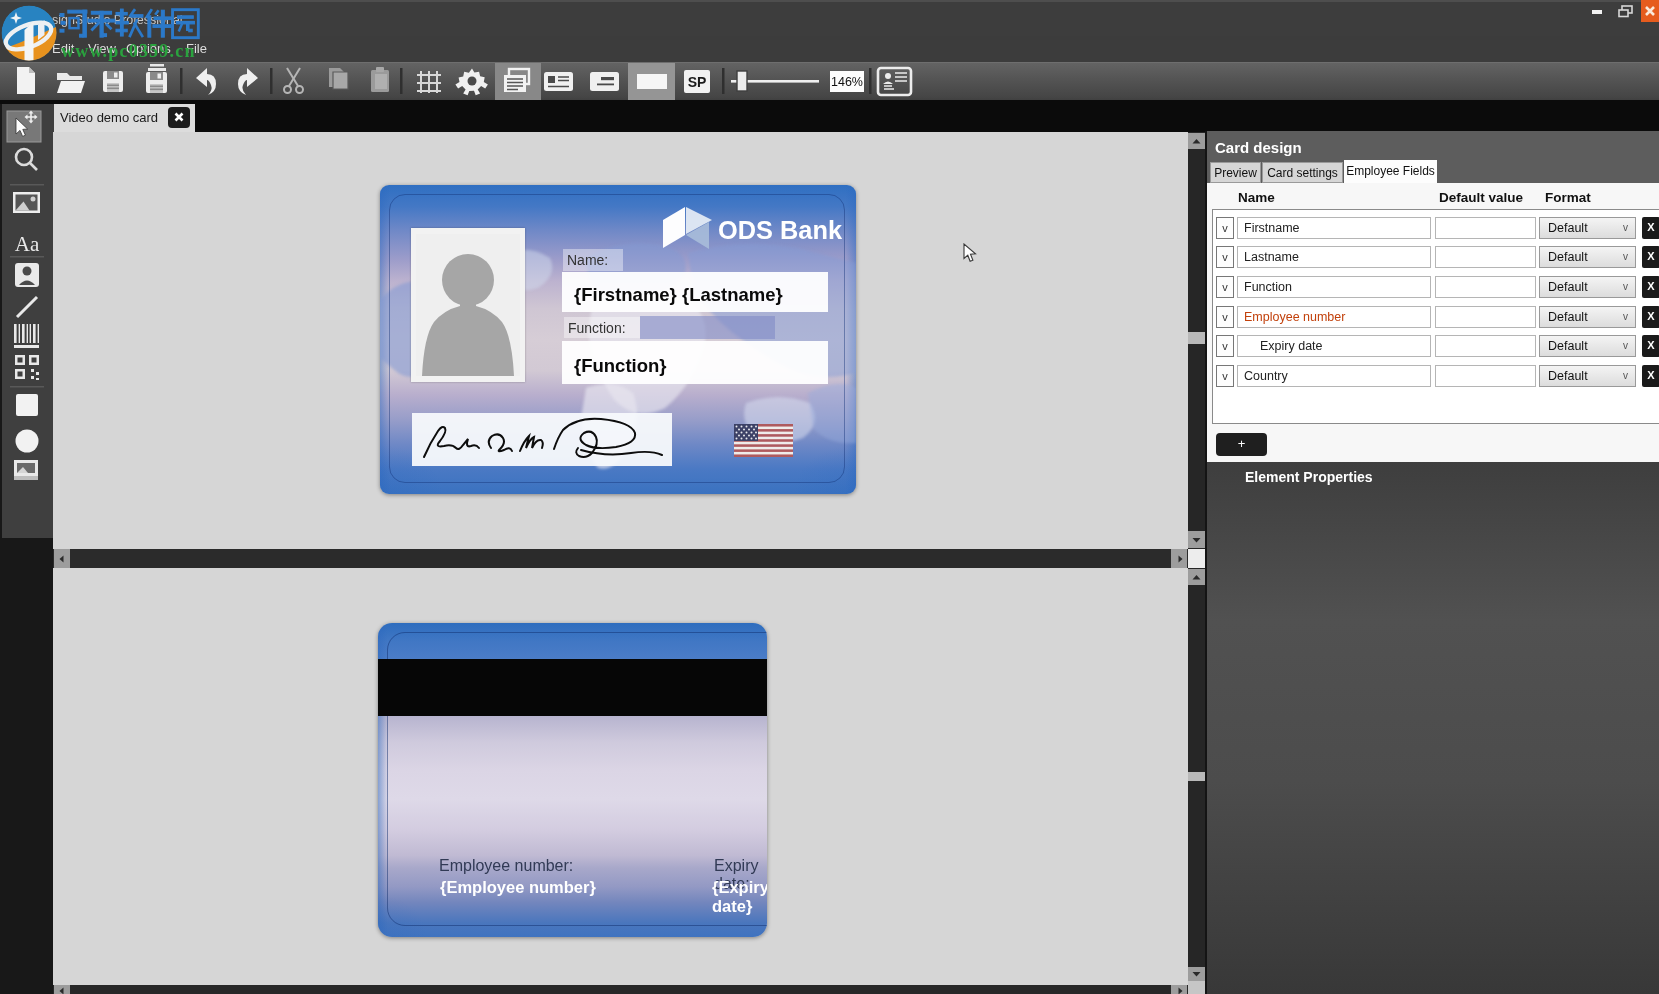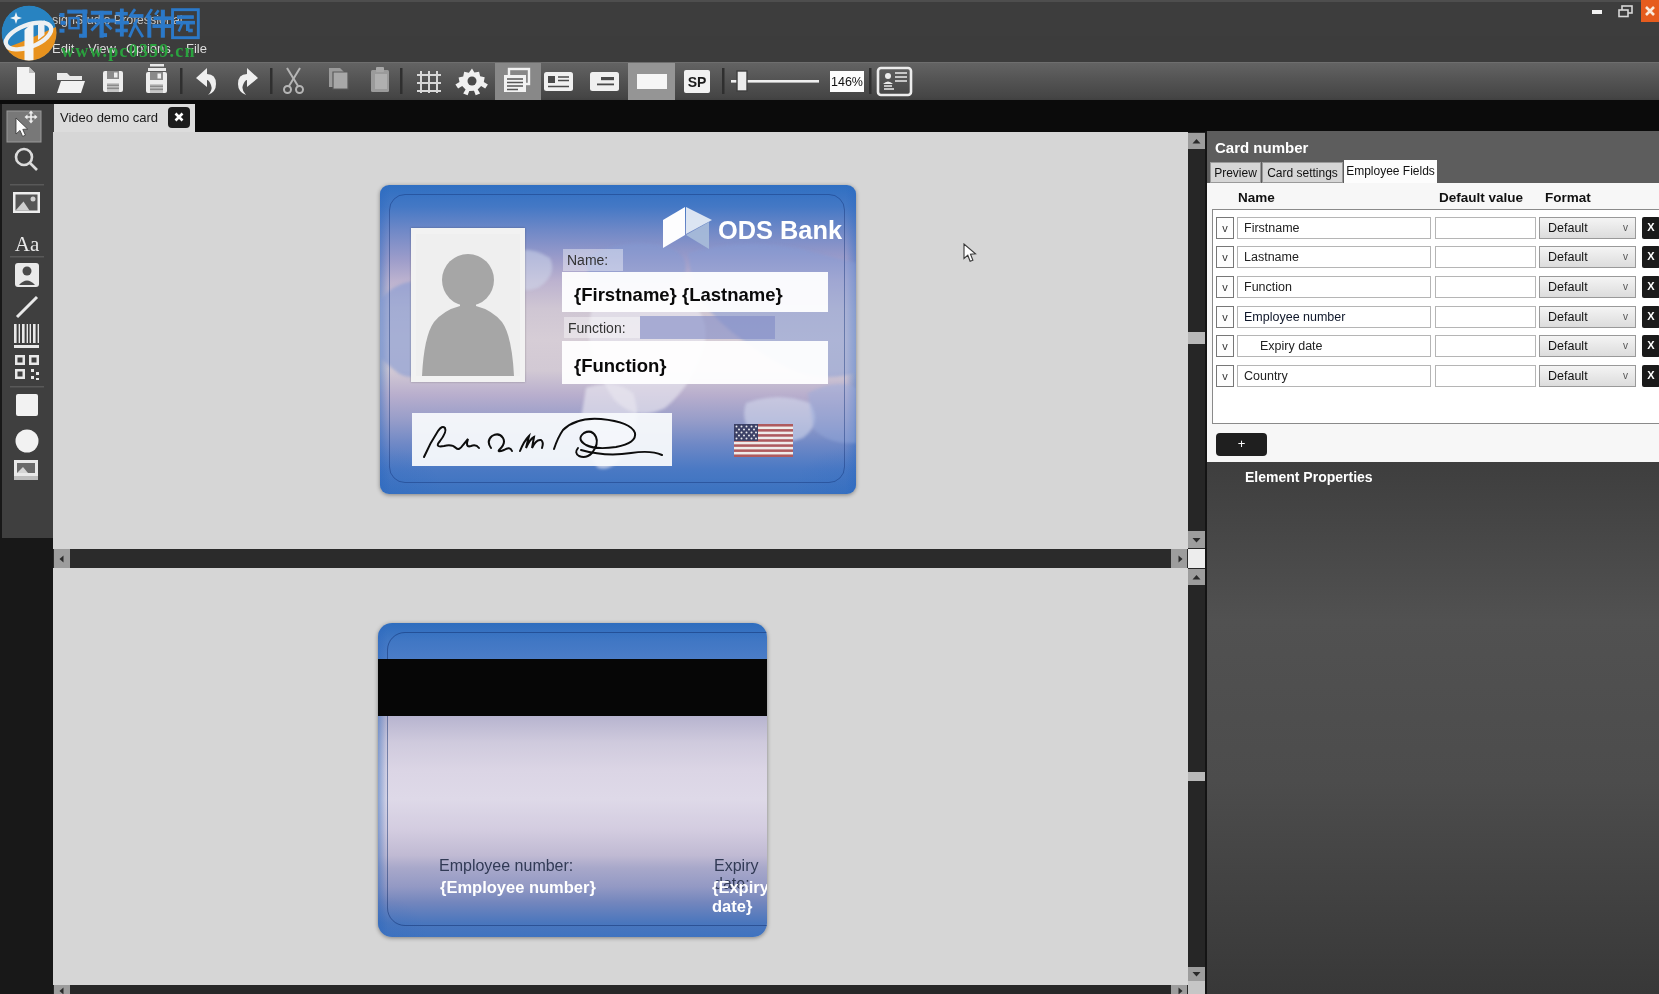--- a/index.html
+++ b/index.html
@@ -263,21 +263,21 @@
 <div class="abs" style="left:1188px;top:772px;width:17px;height:9px;background:#b9b9b9;"></div>
 <div class="abs" style="left:1188px;top:967px;width:17px;height:14px;background:#9d9d9d;"></div>
 <svg class="abs" style="left:1192px;top:971px;" width="9" height="7" viewBox="0 0 9 7">
     <path d="M0.5 1L4.5 5.5L8.5 1Z" fill="#2a2a2a"></path>
   </svg>
 <div class="abs" style="left:1188px;top:981px;width:17px;height:13px;background:#c6c6c6;"></div>
 
 <div class="abs" style="left:1205px;top:131px;width:2px;height:863px;background:#141414;"></div>
 <div class="abs" style="left:1207px;top:131px;width:452px;height:863px;background:#4c4c4c;"></div>
 <div class="abs" style="left:1207px;top:131px;width:452px;height:52px;background:#5d5d5d;"></div>
-<div class="abs" style="left:1215px;top:139px;font-size:15px;font-weight:bold;color:#fff;">Card number</div>
+<div class="abs" style="left:1215px;top:139px;font-size:15px;font-weight:bold;color:#fff;">Card design</div>
 <div class="abs" style="left:1210px;top:162px;width:51px;height:21px;background:#d6d6d6;border:1px solid #9a9a9a;box-sizing:border-box;font-size:12px;color:#111;text-align:center;line-height:20px;">Preview</div>
 <div class="abs" style="left:1262px;top:162px;width:81px;height:21px;background:#d6d6d6;border:1px solid #9a9a9a;box-sizing:border-box;font-size:12px;color:#111;text-align:center;line-height:20px;">Card settings</div>
 <div class="abs" style="left:1344px;top:160px;width:93px;height:23px;background:#fdfdfd;font-size:12px;color:#111;text-align:center;line-height:22px;">Employee Fields</div>
 <div class="abs" style="left:1207px;top:183px;width:452px;height:279px;background:#f7f7f7;"></div>
 <div class="abs" style="left:1238px;top:190px;font-size:13.5px;font-weight:bold;color:#111;">Name</div>
 <div class="abs" style="left:1439px;top:190px;font-size:13.5px;font-weight:bold;color:#111;">Default value</div>
 <div class="abs" style="left:1545px;top:190px;font-size:13.5px;font-weight:bold;color:#111;">Format</div>
 <div class="abs" style="left:1212px;top:209px;width:447px;height:215px;background:#fff;border:1px solid #8a8a8a;box-sizing:border-box;border-right:none;"></div>
 <div class="abs" style="left:1216px;top:216.5px;width:18px;height:22px;background:#fdfdfd;border:1px solid #777;box-sizing:border-box;font-size:11px;color:#333;text-align:center;line-height:20px;">v</div>
 <div class="abs" style="left:1237px;top:216.5px;width:194px;height:22px;background:#fff;border:1px solid #b5b5b5;box-sizing:border-box;font-size:12.5px;color:#222;line-height:20px;padding-left:6px;">Firstname</div>
@@ -288,21 +288,21 @@
 <div class="abs" style="left:1237px;top:246.2px;width:194px;height:22px;background:#fff;border:1px solid #b5b5b5;box-sizing:border-box;font-size:12.5px;color:#222;line-height:20px;padding-left:6px;">Lastname</div>
 <div class="abs" style="left:1435px;top:246.2px;width:101px;height:22px;background:#fff;border:1px solid #b5b5b5;box-sizing:border-box;"></div>
 <div class="abs" style="left:1539px;top:246.2px;width:97px;height:22px;background:linear-gradient(180deg,#f4f4f4,#dcdcdc);border:1px solid #999;box-sizing:border-box;font-size:12.5px;color:#111;line-height:20px;padding-left:8px;">Default<span style="position:absolute;right:7px;top:0;color:#555;font-size:10px;">v</span></div>
 <div class="abs" style="left:1642px;top:246.2px;width:18px;height:22px;background:#1a1a1a;border-radius:2px;color:#fff;font-weight:bold;font-size:11px;text-align:center;line-height:21px;">X</div>
 <div class="abs" style="left:1216px;top:275.9px;width:18px;height:22px;background:#fdfdfd;border:1px solid #777;box-sizing:border-box;font-size:11px;color:#333;text-align:center;line-height:20px;">v</div>
 <div class="abs" style="left:1237px;top:275.9px;width:194px;height:22px;background:#fff;border:1px solid #b5b5b5;box-sizing:border-box;font-size:12.5px;color:#222;line-height:20px;padding-left:6px;">Function</div>
 <div class="abs" style="left:1435px;top:275.9px;width:101px;height:22px;background:#fff;border:1px solid #b5b5b5;box-sizing:border-box;"></div>
 <div class="abs" style="left:1539px;top:275.9px;width:97px;height:22px;background:linear-gradient(180deg,#f4f4f4,#dcdcdc);border:1px solid #999;box-sizing:border-box;font-size:12.5px;color:#111;line-height:20px;padding-left:8px;">Default<span style="position:absolute;right:7px;top:0;color:#555;font-size:10px;">v</span></div>
 <div class="abs" style="left:1642px;top:275.9px;width:18px;height:22px;background:#1a1a1a;border-radius:2px;color:#fff;font-weight:bold;font-size:11px;text-align:center;line-height:21px;">X</div>
 <div class="abs" style="left:1216px;top:305.6px;width:18px;height:22px;background:#fdfdfd;border:1px solid #777;box-sizing:border-box;font-size:11px;color:#333;text-align:center;line-height:20px;">v</div>
-<div class="abs" style="left:1237px;top:305.6px;width:194px;height:22px;background:#fff;border:1px solid #b5b5b5;box-sizing:border-box;font-size:12.5px;color:#0f172a;line-height:20px;padding-left:6px;">Employee number</div>
+<div class="abs" style="left:1237px;top:305.6px;width:194px;height:22px;background:#fff;border:1px solid #b5b5b5;box-sizing:border-box;font-size:12.5px;color:#c2410c;line-height:20px;padding-left:6px;">Employee number</div>
 <div class="abs" style="left:1435px;top:305.6px;width:101px;height:22px;background:#fff;border:1px solid #b5b5b5;box-sizing:border-box;"></div>
 <div class="abs" style="left:1539px;top:305.6px;width:97px;height:22px;background:linear-gradient(180deg,#f4f4f4,#dcdcdc);border:1px solid #999;box-sizing:border-box;font-size:12.5px;color:#111;line-height:20px;padding-left:8px;">Default<span style="position:absolute;right:7px;top:0;color:#555;font-size:10px;">v</span></div>
 <div class="abs" style="left:1642px;top:305.6px;width:18px;height:22px;background:#1a1a1a;border-radius:2px;color:#fff;font-weight:bold;font-size:11px;text-align:center;line-height:21px;">X</div>
 <div class="abs" style="left:1216px;top:335.3px;width:18px;height:22px;background:#fdfdfd;border:1px solid #777;box-sizing:border-box;font-size:11px;color:#333;text-align:center;line-height:20px;">v</div>
 <div class="abs" style="left:1237px;top:335.3px;width:194px;height:22px;background:#fff;border:1px solid #b5b5b5;box-sizing:border-box;font-size:12.5px;color:#222;line-height:20px;padding-left:22px;">Expiry date</div>
 <div class="abs" style="left:1435px;top:335.3px;width:101px;height:22px;background:#fff;border:1px solid #b5b5b5;box-sizing:border-box;"></div>
 <div class="abs" style="left:1539px;top:335.3px;width:97px;height:22px;background:linear-gradient(180deg,#f4f4f4,#dcdcdc);border:1px solid #999;box-sizing:border-box;font-size:12.5px;color:#111;line-height:20px;padding-left:8px;">Default<span style="position:absolute;right:7px;top:0;color:#555;font-size:10px;">v</span></div>
 <div class="abs" style="left:1642px;top:335.3px;width:18px;height:22px;background:#1a1a1a;border-radius:2px;color:#fff;font-weight:bold;font-size:11px;text-align:center;line-height:21px;">X</div>
 <div class="abs" style="left:1216px;top:365.0px;width:18px;height:22px;background:#fdfdfd;border:1px solid #777;box-sizing:border-box;font-size:11px;color:#333;text-align:center;line-height:20px;">v</div>
 <div class="abs" style="left:1237px;top:365.0px;width:194px;height:22px;background:#fff;border:1px solid #b5b5b5;box-sizing:border-box;font-size:12.5px;color:#222;line-height:20px;padding-left:6px;">Country</div>

